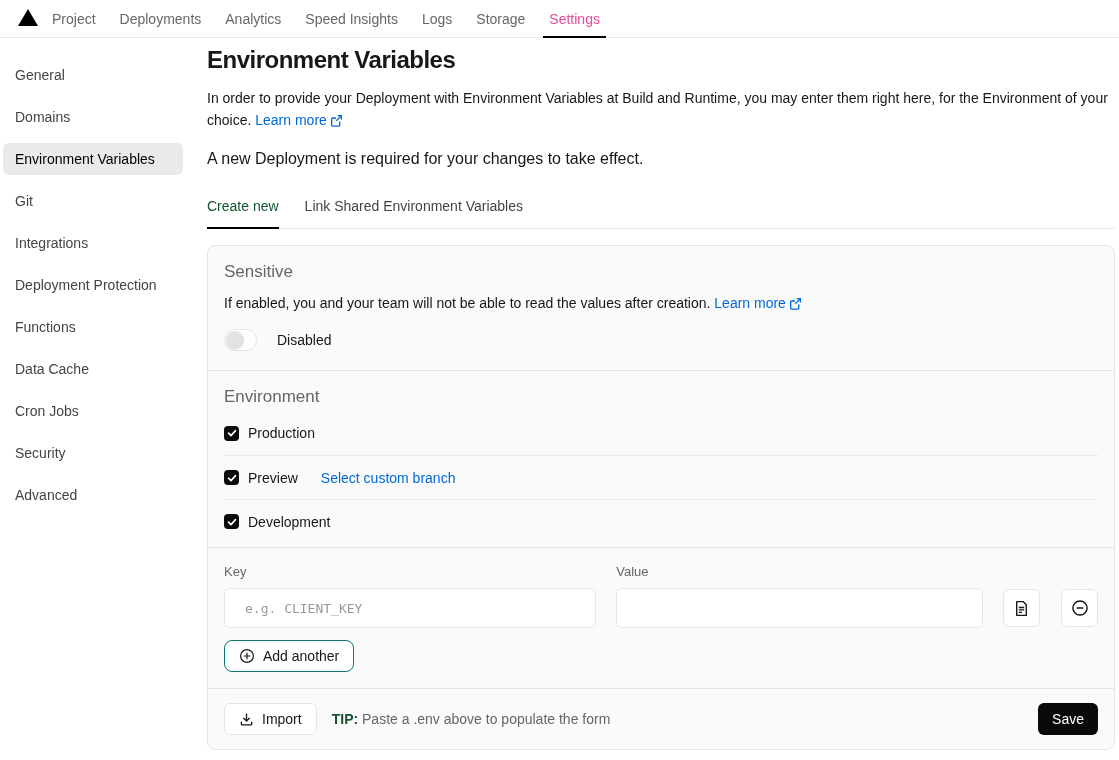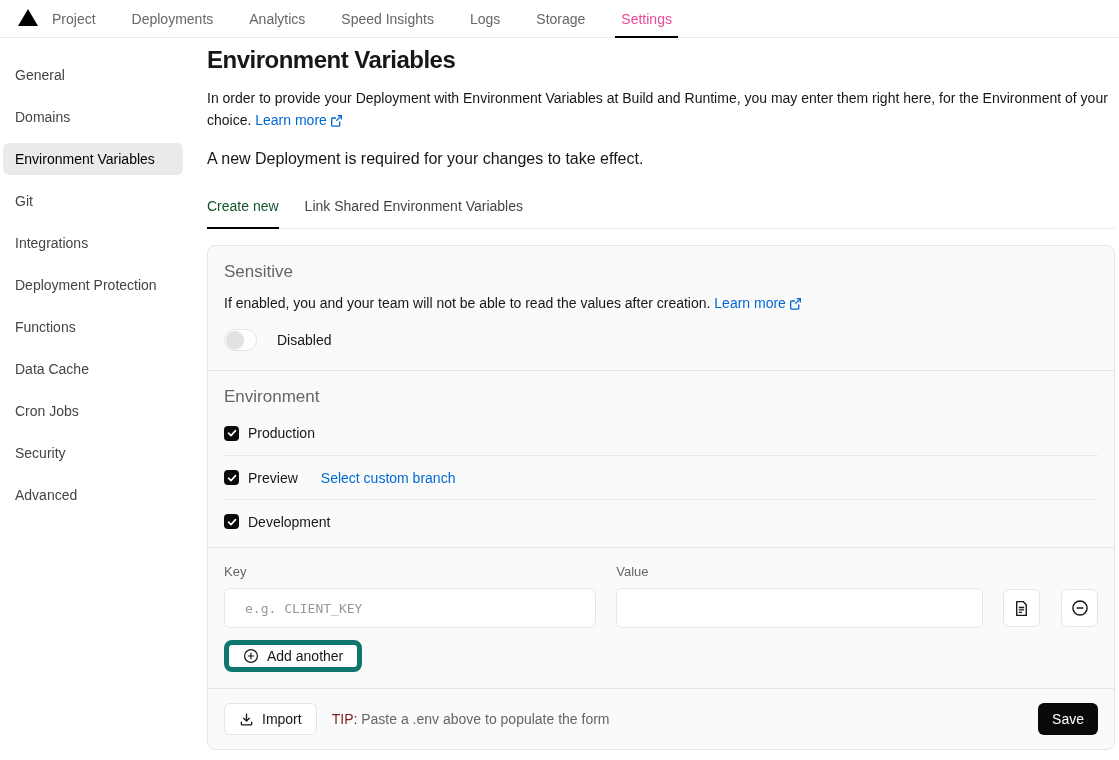--- a/index.html
+++ b/index.html
@@ -21,21 +21,21 @@
     border-bottom: 1px solid #eaeaea;
     background: #fff;
   }
   .logo-tri {
     width: 0; height: 0;
     border-left: 10px solid transparent;
     border-right: 10px solid transparent;
     border-bottom: 17px solid #000;
     margin: 0 14px 2px 2px;
   }
-  .topnav-items { display: flex; height: 100%; align-items: center; gap: 36px; }
+  .topnav-items { display: flex; height: 100%; align-items: center; gap: 24px; }
   .topnav-item {
     position: relative;
     display: flex; align-items: center;
     height: 100%;
     font-size: 14px;
     color: #666;
     cursor: pointer;
     white-space: nowrap;
   }
   .topnav-item.active { color: #ec4899; }
@@ -185,21 +185,21 @@
     background: #fff;
     display: flex; align-items: center; justify-content: center;
     cursor: pointer;
     flex: none;
   }
   .icon-btn.remove { margin-left: 1px; }
   .add-btn {
     margin-top: 12px;
     height: 32px;
     padding: 0 14px;
-    border: 5px solid #0f766e;
+    border: 1px solid #0f766e;
     border-radius: 8px;
     background: #fff;
     display: inline-flex; align-items: center; gap: 8px;
     font-size: 14px;
     font-family: "Liberation Sans", sans-serif;
     color: #171717;
     cursor: pointer;
   }
 
   
@@ -215,21 +215,21 @@
     border: 1px solid #e5e5e5;
     border-radius: 6px;
     background: #fff;
     display: inline-flex; align-items: center; gap: 8px;
     font-size: 14px;
     font-family: "Liberation Sans", sans-serif;
     color: #171717;
     cursor: pointer;
   }
   .tip { font-size: 14px; color: #666; margin-left: 15px; }
-  .tip b { color: #7f1d1d; font-weight: 400; }
+  .tip b { color: #14532d; font-weight: 700; }
   .save-btn {
     margin-left: auto;
     height: 32px;
     padding: 0 14px;
     border: none;
     border-radius: 6px;
     background: #0a0a0a;
     color: #fff;
     font-size: 14px;
     font-weight: 500;

